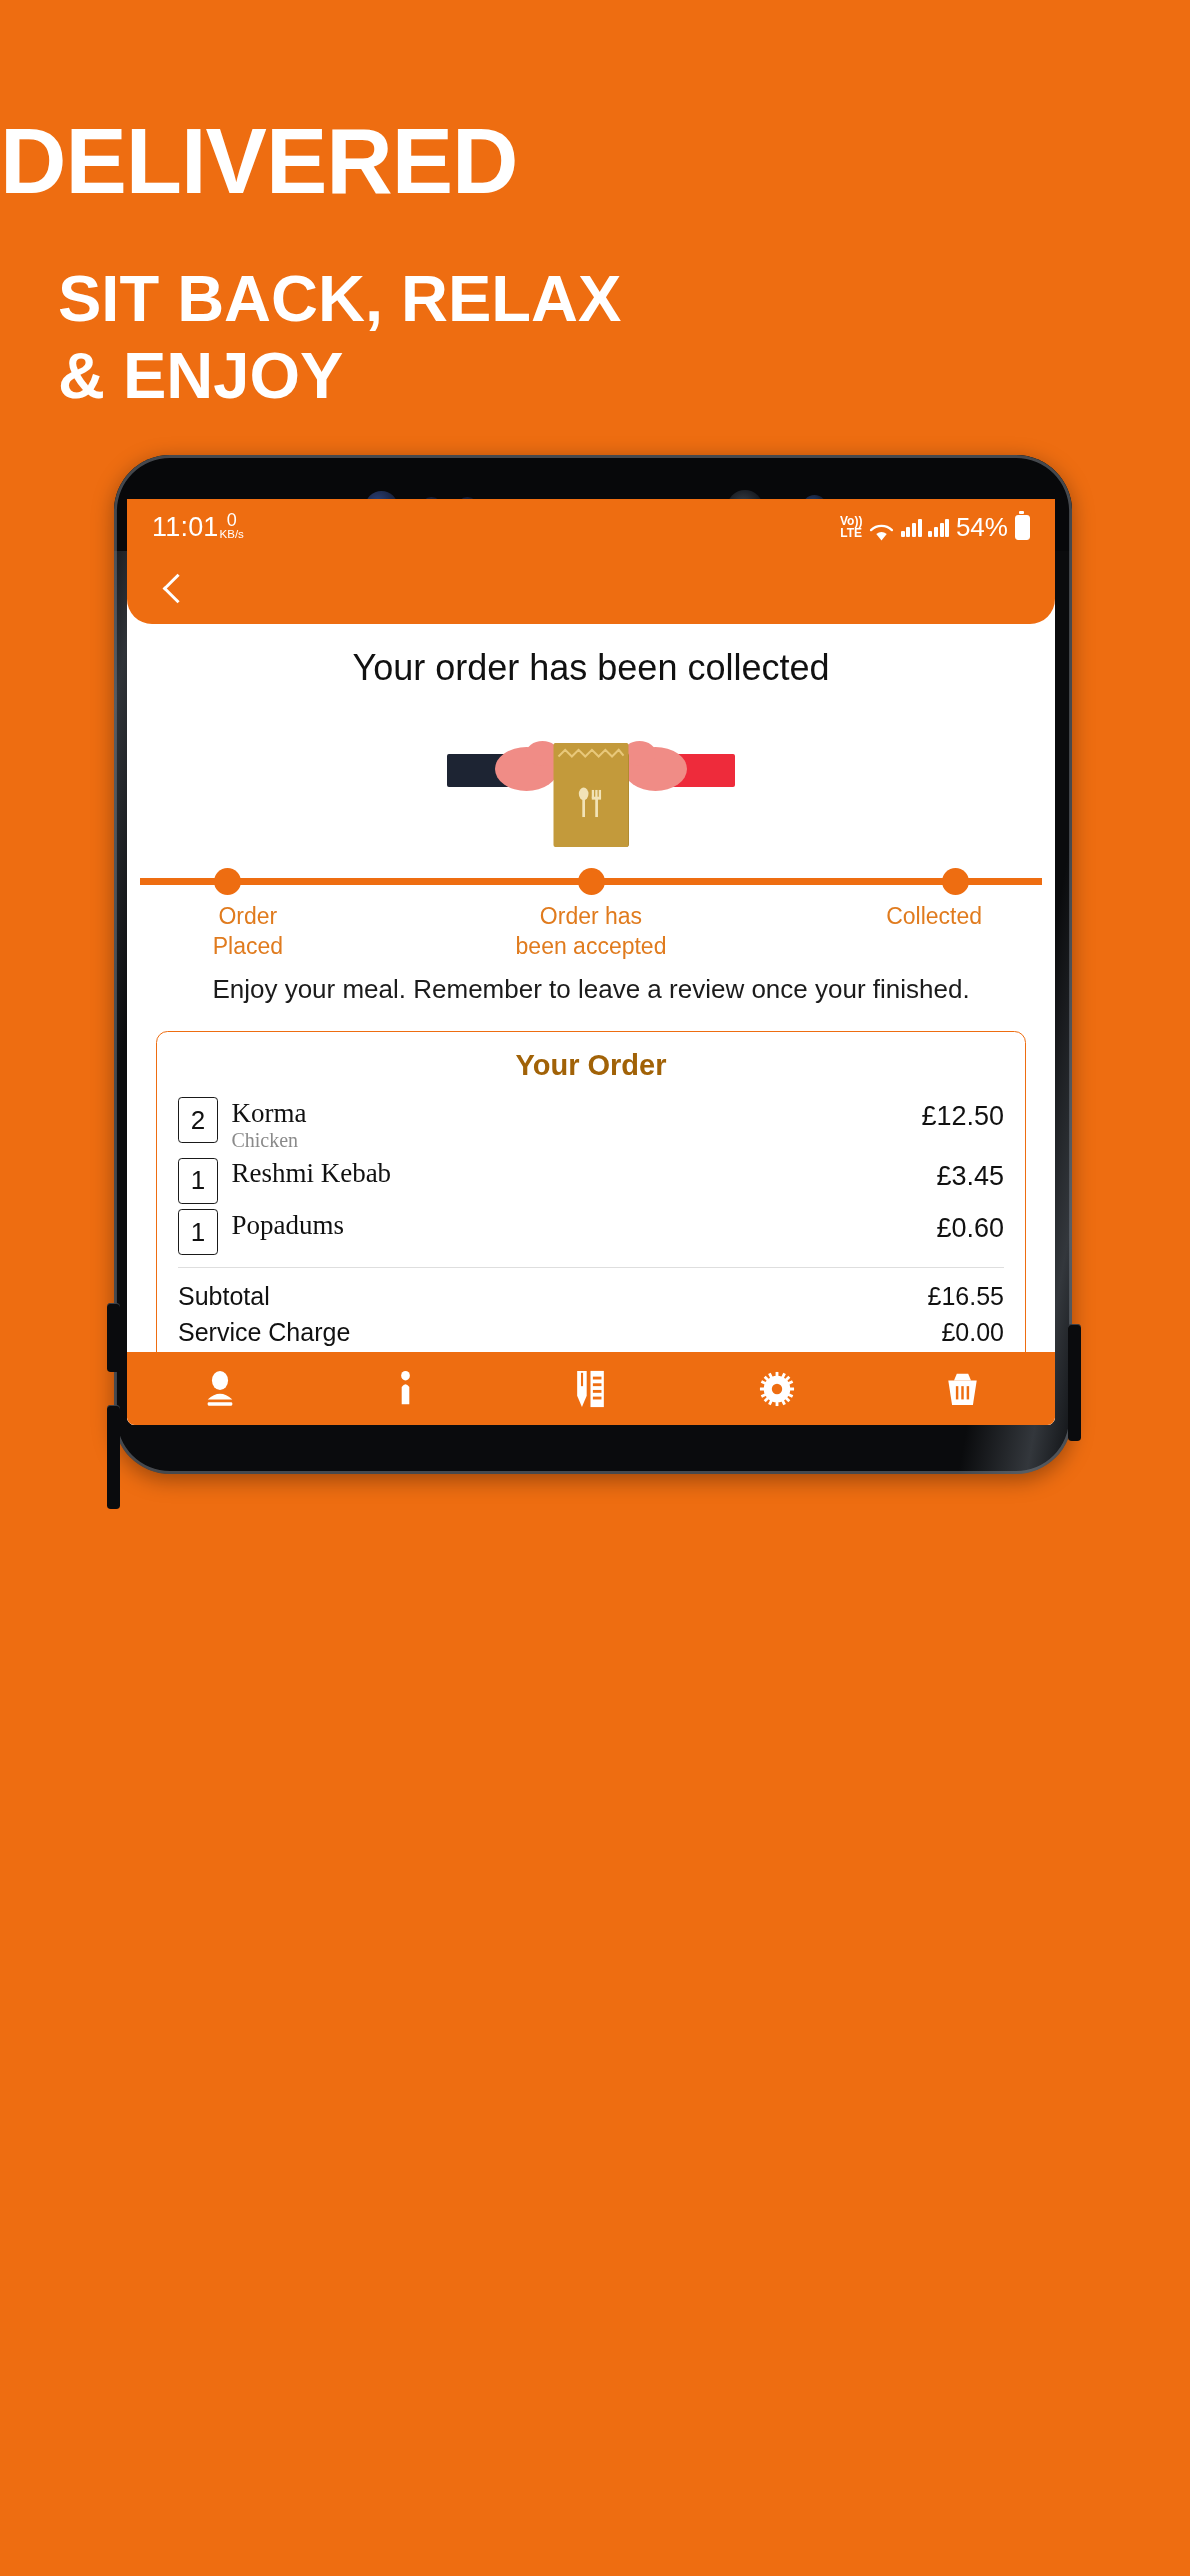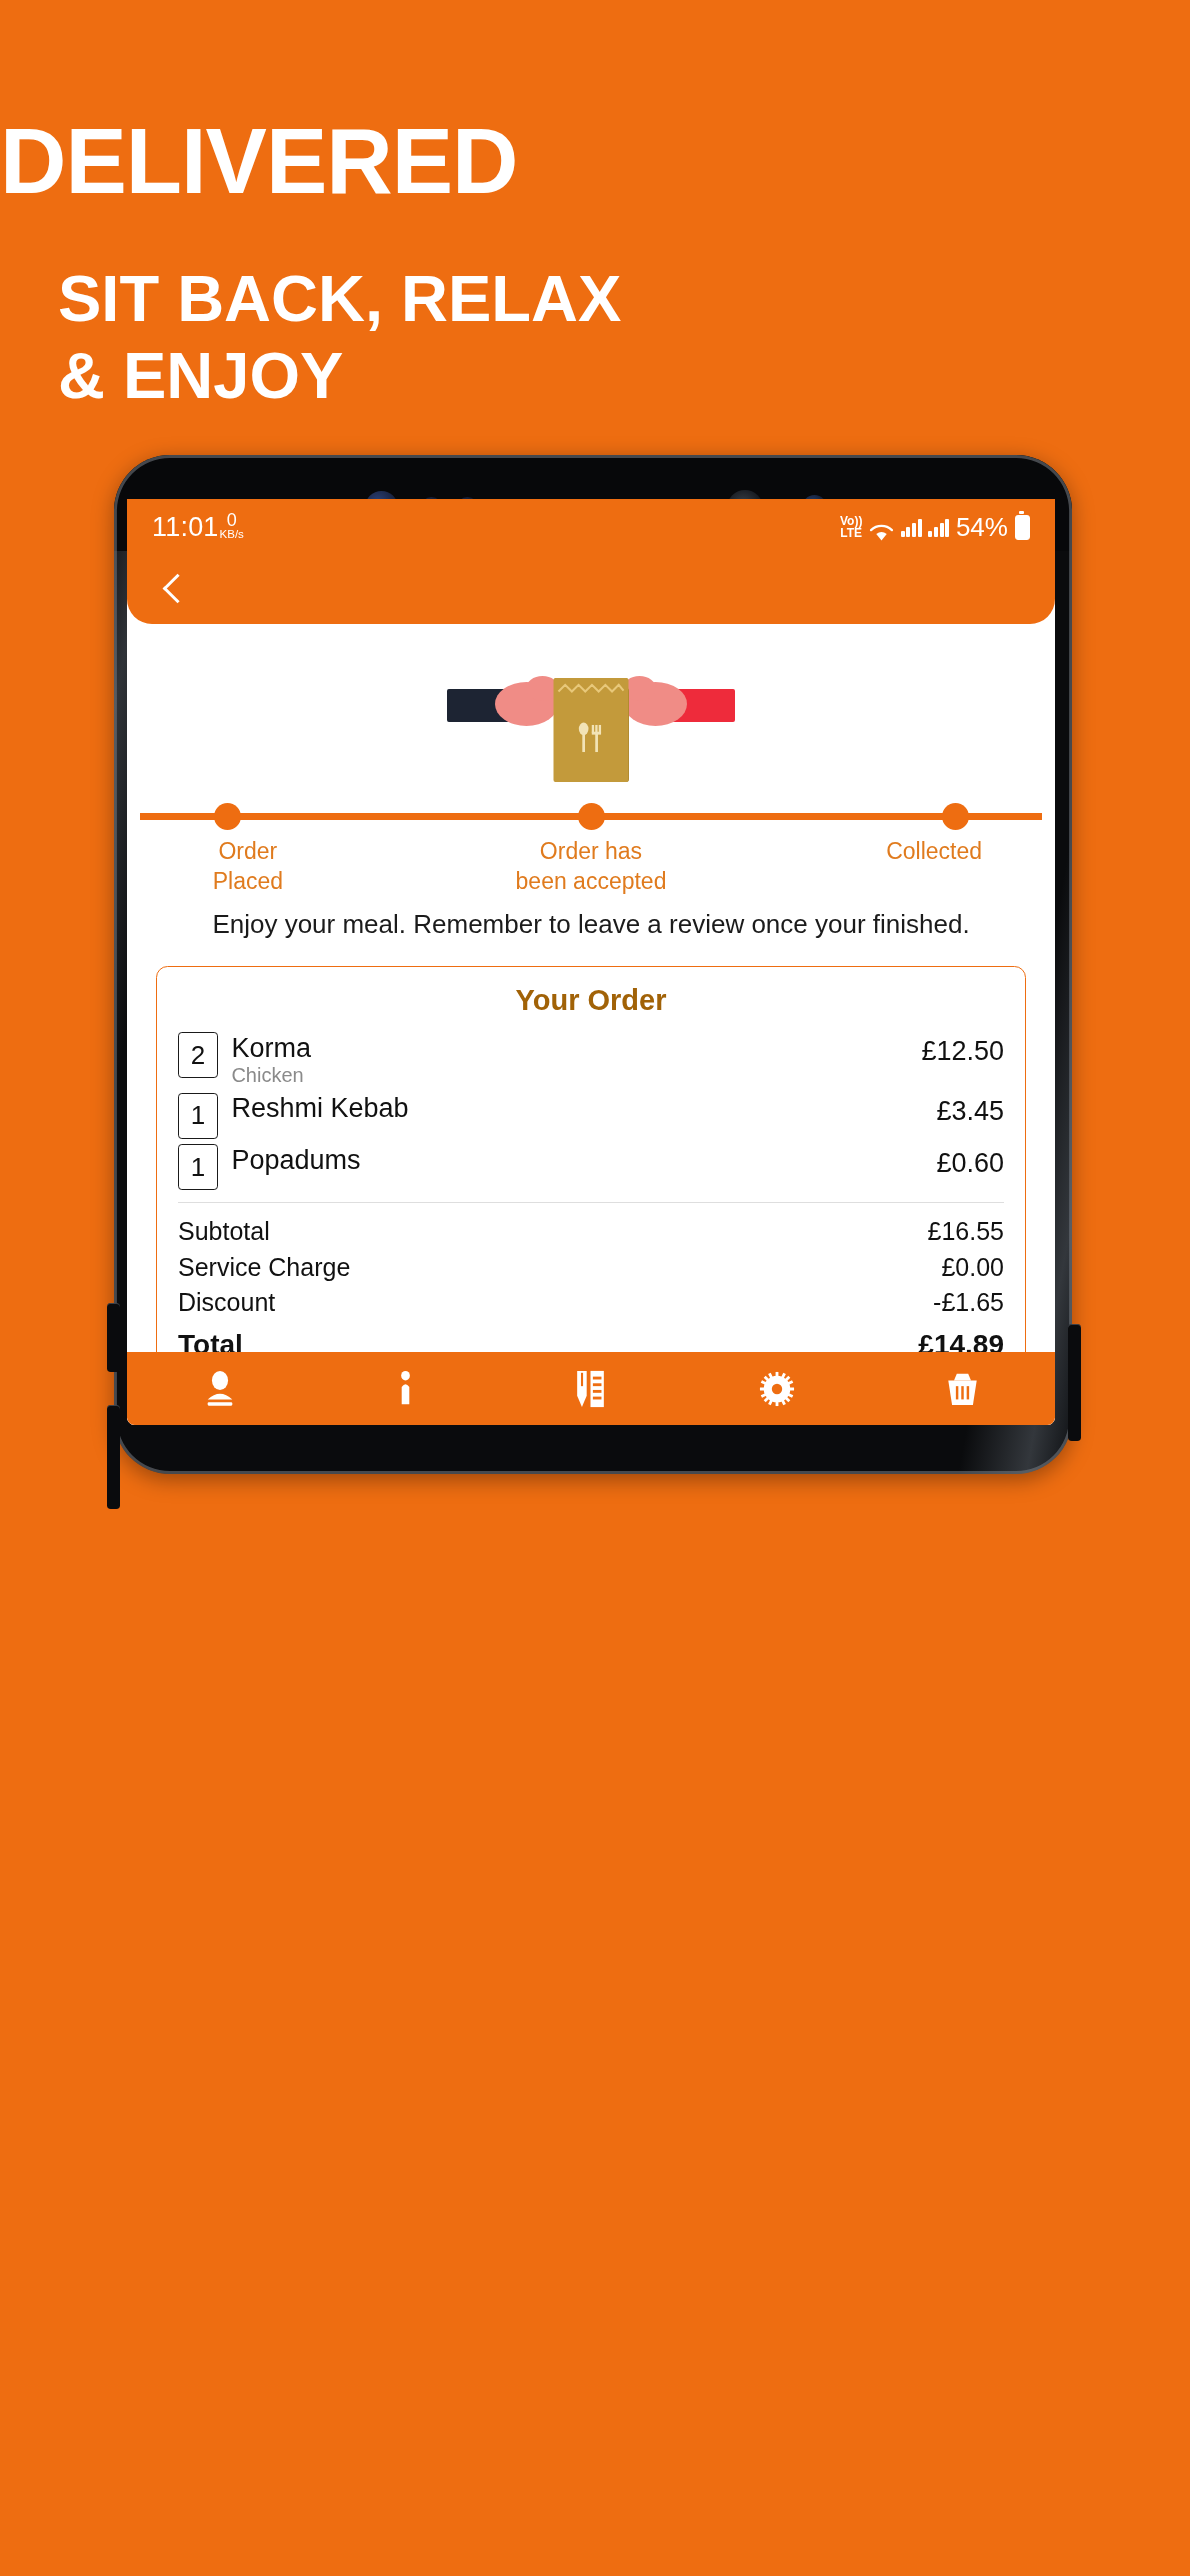--- a/index.html
+++ b/index.html
@@ -324,21 +324,21 @@
     margin-bottom: 5.8px;
   }
   .qty {
     width: 38px; min-width: 38px; height: 44px;
     border: 1.9px solid #1a1a1a;
     border-radius: 3.8px;
     display: flex; align-items: center; justify-content: center;
     font-size: 26px; color: #111;
     margin-right: 13.4px;
   }
-  .item-mid { flex: 1; padding-top: 1.9px; }
+  .item-mid { flex: 1; padding-top: 1.9px; font-family: Liberation Serif, serif; }
   .item-name { font-size: 27px; color: #111; line-height: 1.1; }
   .item-opt { font-size: 20px; color: #8a8a8a; line-height: 1.15; }
   .item-price { font-size: 27px; color: #111; padding-top: 3.8px; white-space: nowrap; }
 
   .divider { height: 1px; background: #dedede; margin: 11.5px 0 11.5px 0; }
 
   .sum-row {
     display: flex; justify-content: space-between;
     font-size: 25px; color: #111; line-height: 1.42;
   }
@@ -427,20 +427,21 @@
       <span class="batt"></span>
     </div>
   </div>
 
   <div class="appbar">
     <div class="back-chevron"></div>
   </div>
 
   <div class="content">
 
+    <div class="order-heading">Your order has been collected</div>
 
     <div class="illus">
       <div class="illus-inner">
         <div class="sleeve sleeve-l"></div>
         <div class="sleeve sleeve-r"></div>
         <div class="hand hand-l"></div>
         <div class="hand hand-r"></div>
         <div class="hand-thumb hand-thumb-l"></div>
         <div class="hand-thumb hand-thumb-r"></div>
         <div class="bag-shadow"></div>

